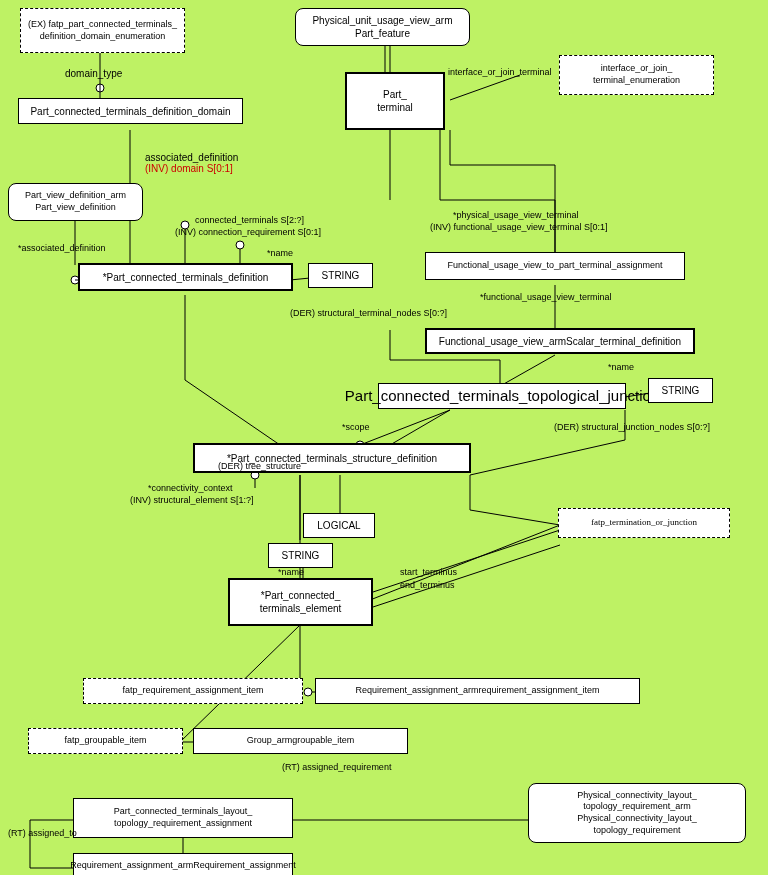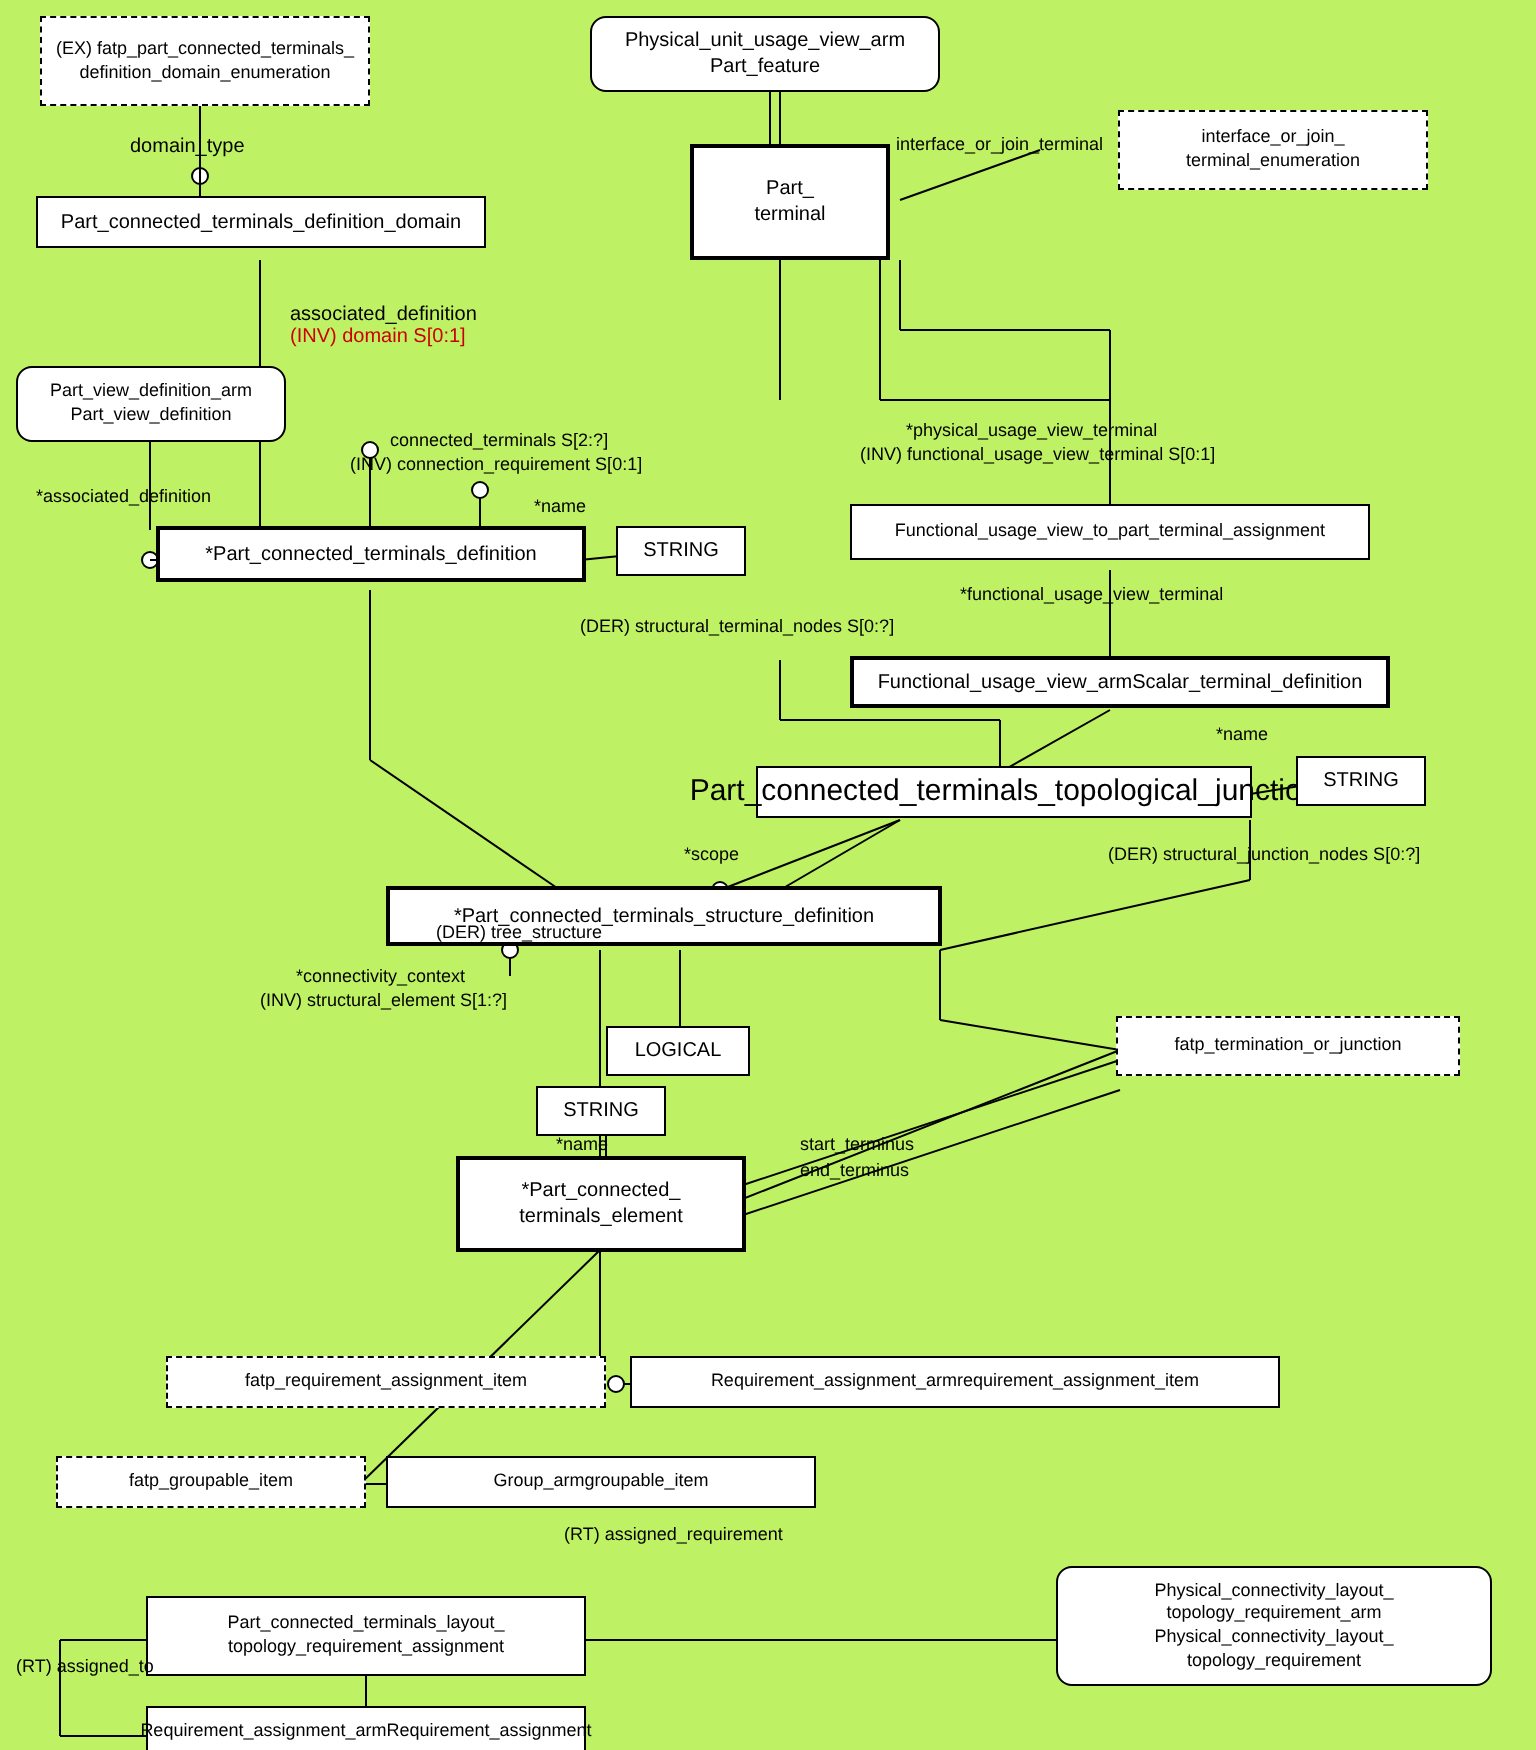--- a/index.html
+++ b/index.html
@@ -218,21 +218,21 @@
   </div>
 
   <div class="box bold-border" style="left:193px; top:443px; width:278px; height:30px; display:flex; align-items:center; justify-content:center;">
     <span>*Part_connected_terminals_structure_definition</span>
   </div>
 
   <div class="box" style="left:303px; top:513px; width:72px; height:25px; display:flex; align-items:center; justify-content:center;">
     <span>LOGICAL</span>
   </div>
 
-  <div class="box dashed" style="left:558px; top:508px; width:172px; height:30px; font-size:9px; display:flex; align-items:center; justify-content:center;">
+  <div class="box dashed" style="left:558px; top:508px; width:172px; height:30px; font-size:9px; display:flex; align-items:center; justify-content:center;font-family:Liberation Serif, serif;">
     <span>fatp_termination_or_junction</span>
   </div>
 
   <div class="box" style="left:268px; top:543px; width:65px; height:25px; display:flex; align-items:center; justify-content:center;">
     <span>STRING</span>
   </div>
 
   <div class="box bold-border" style="left:228px; top:578px; width:145px; height:48px; display:flex; align-items:center; justify-content:center;">
     <span>*Part_connected_<br>terminals_element</span>
   </div>

